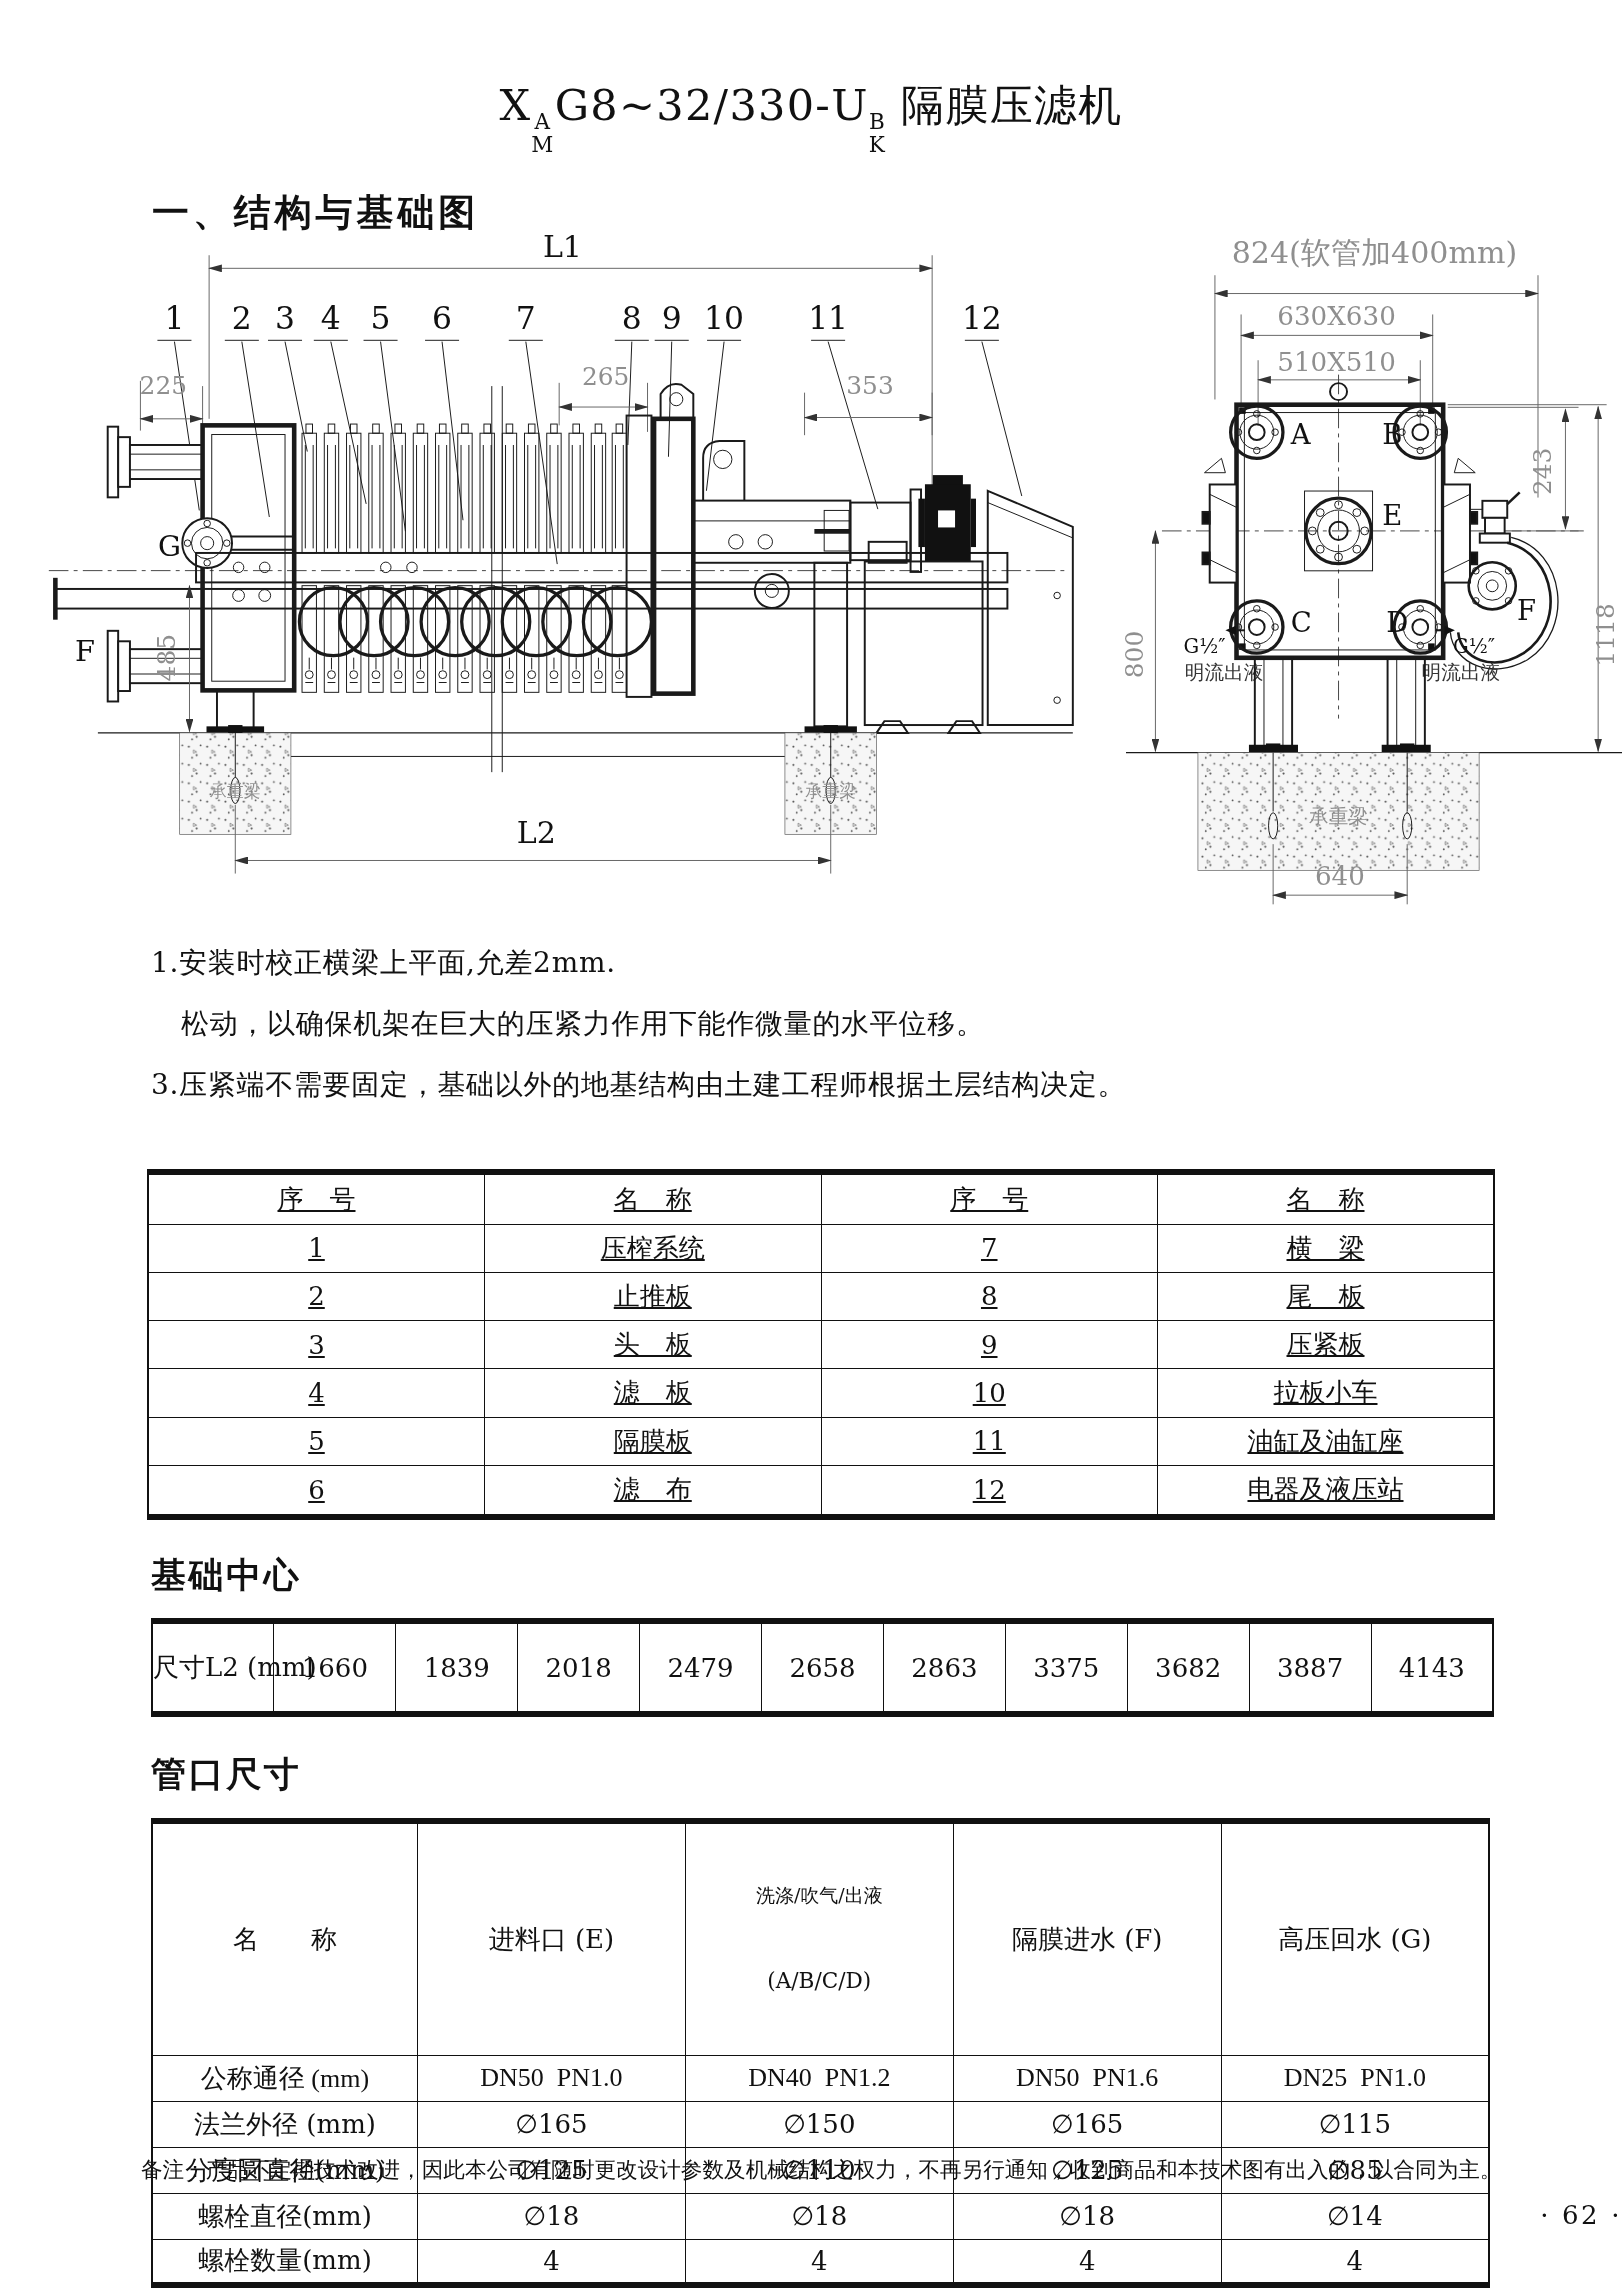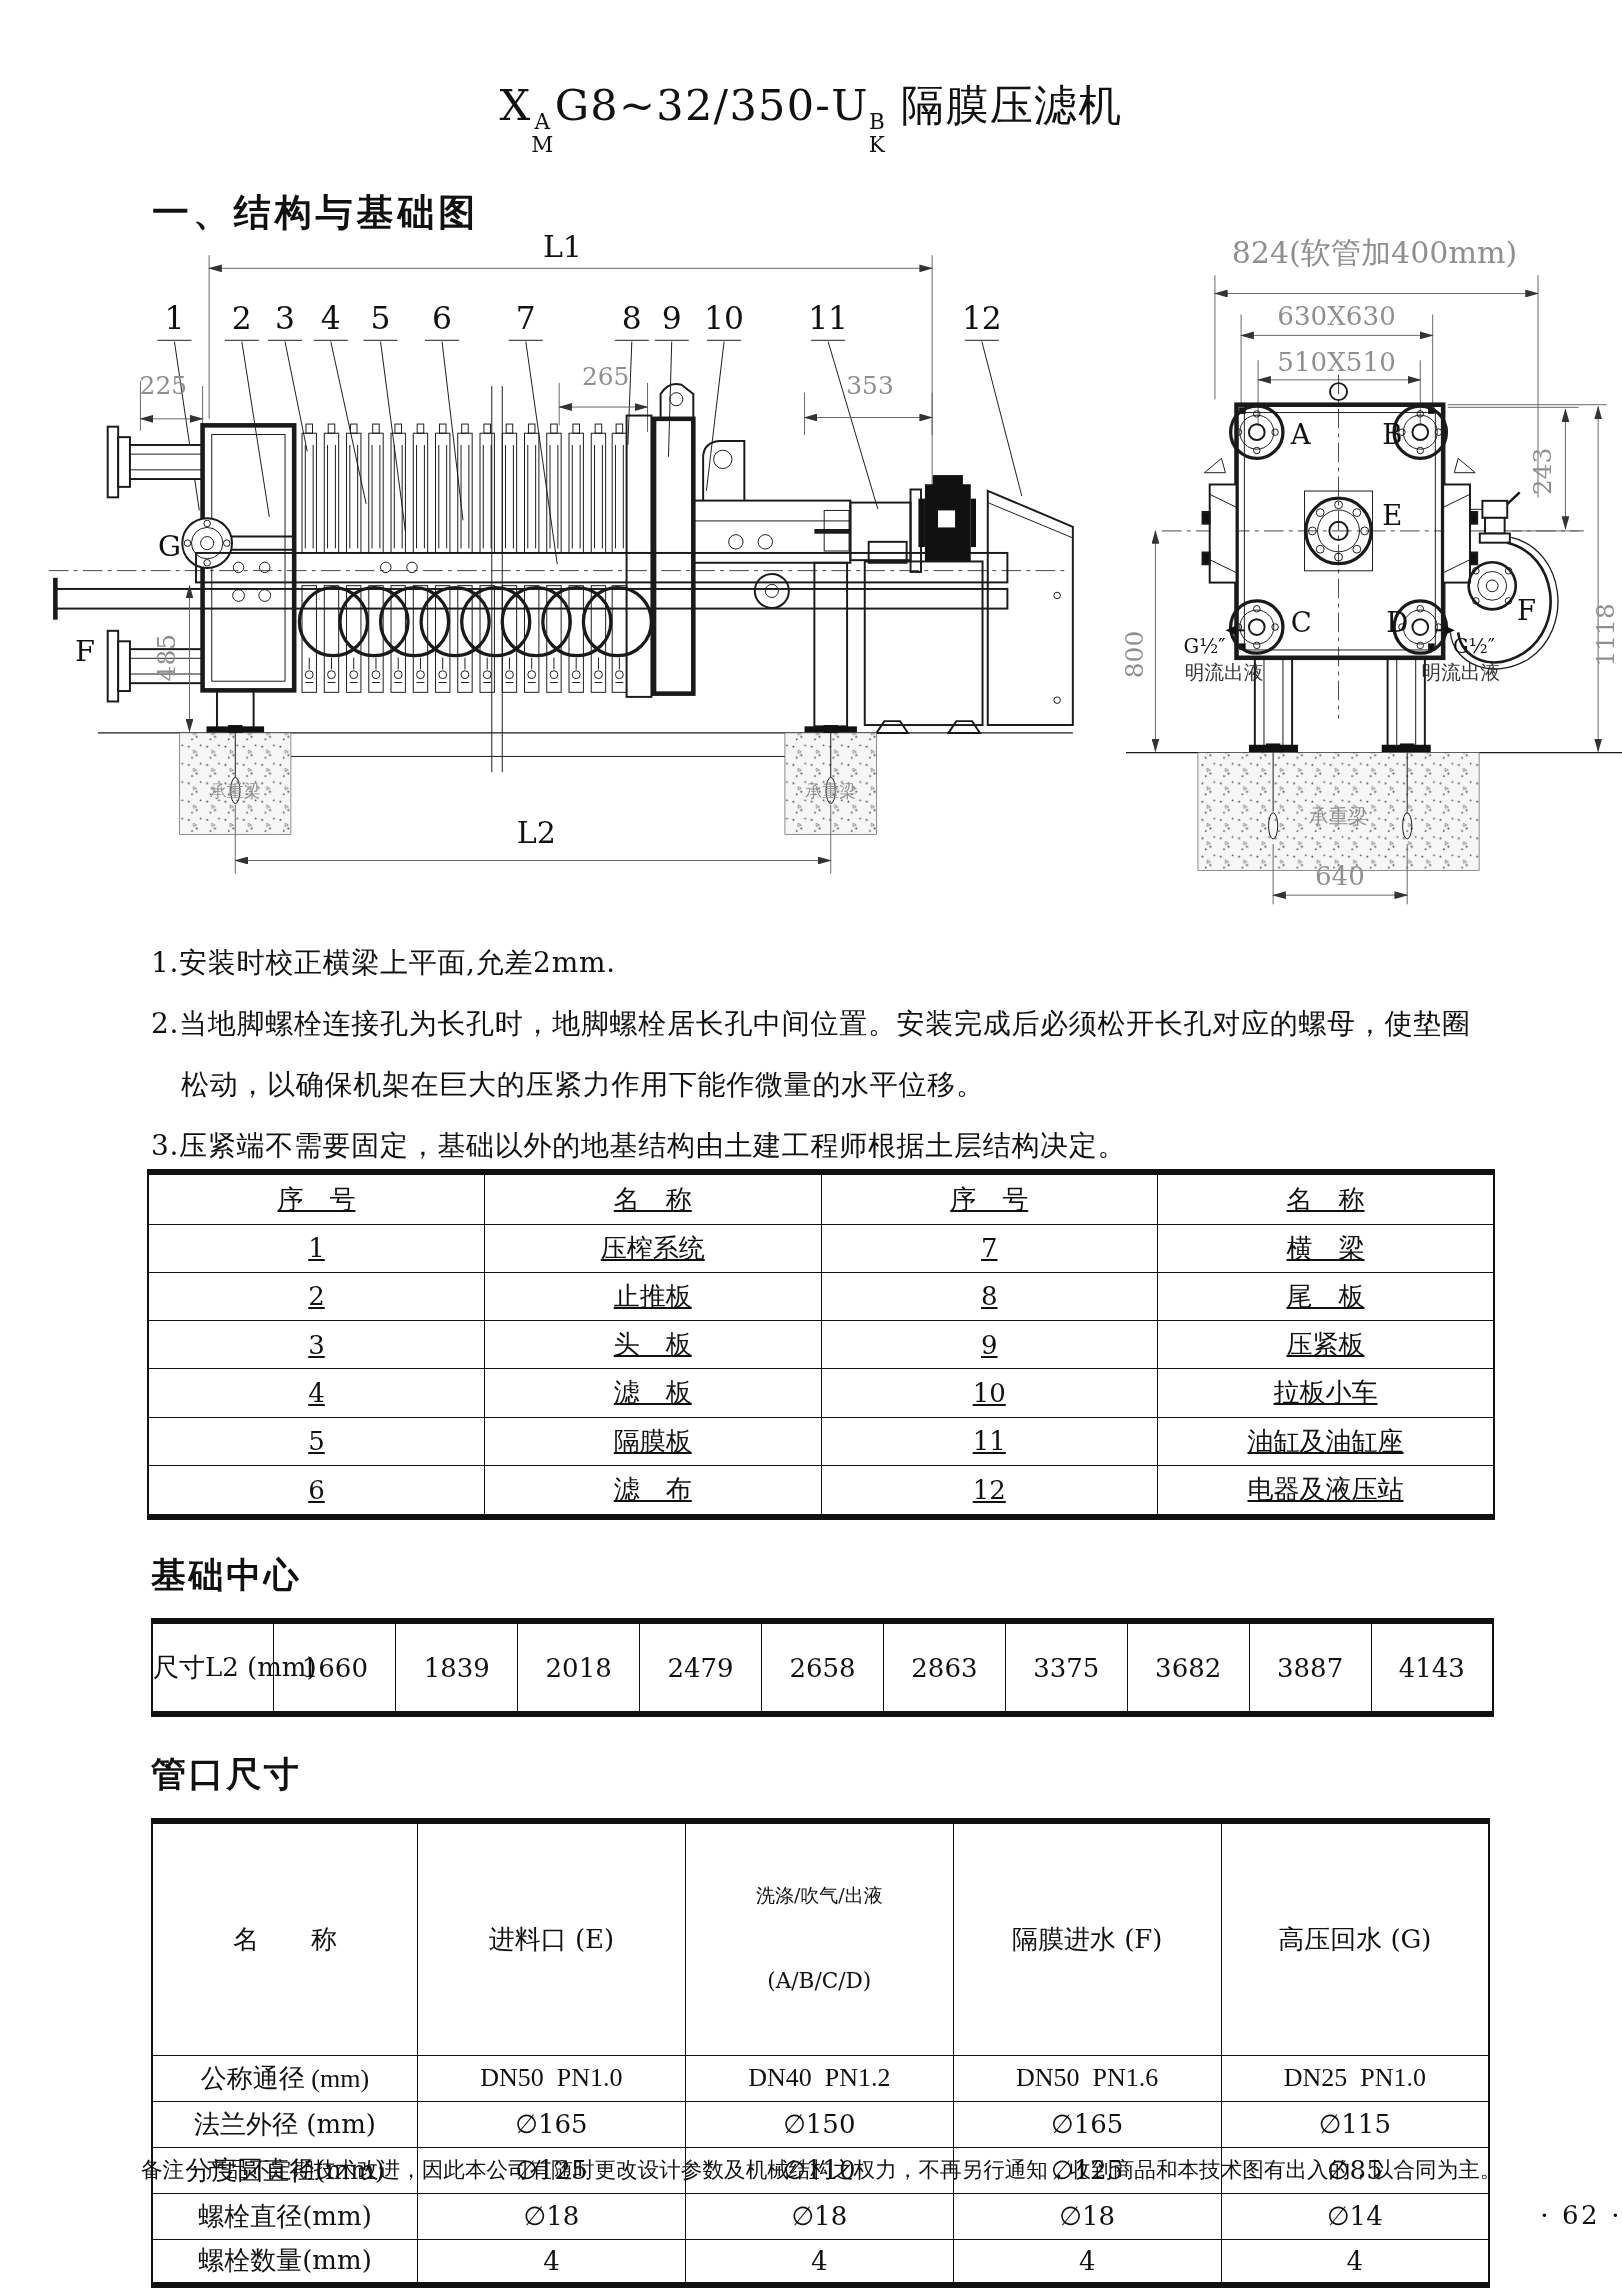--- a/index.html
+++ b/index.html
@@ -38,21 +38,21 @@
 </style>
 </head>
 <body>
 
 <div class="page">
 
   <div class="abs title">
     <span>X</span><span class="stack">
         <span>A</span>
         <span>M</span>
-      </span><span>G8~32/350-U</span><span class="stack">
+      </span><span>G8~32/330-U</span><span class="stack">
         <span>B</span>
         <span>K</span>
       </span><span> 隔膜压滤机</span>
   </div>
 
   <div class="abs h1">一、结构与基础图</div>
 
   <svg class="abs" style="left:39px;top:229px;" width="1060" height="661" viewBox="0 0 1620 1010">
     <defs>
       <marker id="arr" viewBox="0 0 14 8" refX="13" refY="4" markerWidth="14" markerHeight="8" orient="auto-start-reverse">
@@ -516,21 +516,20 @@
     <g>
       <line x1="225" y1="940" x2="225" y2="1032" class="dimln"></line>
       <line x1="430" y1="940" x2="430" y2="1032" class="dimln"></line>
       <line x1="225" y1="1018" x2="430" y2="1018" class="dimln" marker-start="url(#arr2)" marker-end="url(#arr2)"></line>
       <text class="dim" x="327" y="1002" font-size="40" text-anchor="middle">640</text>
     </g>
   </svg>
 
   <div class="abs notes">
     <div>1.安装时校正横梁上平面,允差2mm.</div>
-    <div>2.当地脚螺栓连接孔为长孔时，地脚螺栓居长孔中间位置。安装完成后必须松开长孔对应的螺母，使垫圈</div>
     <div class="indent">松动，以确保机架在巨大的压紧力作用下能作微量的水平位移。</div>
     <div>3.压紧端不需要固定，基础以外的地基结构由土建工程师根据土层结构决定。</div>
   </div>
 
   <table class="tbl parts">
     <tbody>
         <tr style="height:52px;">
       <td>序　号</td>
       <td>名　称</td>
       <td>序　号</td>

